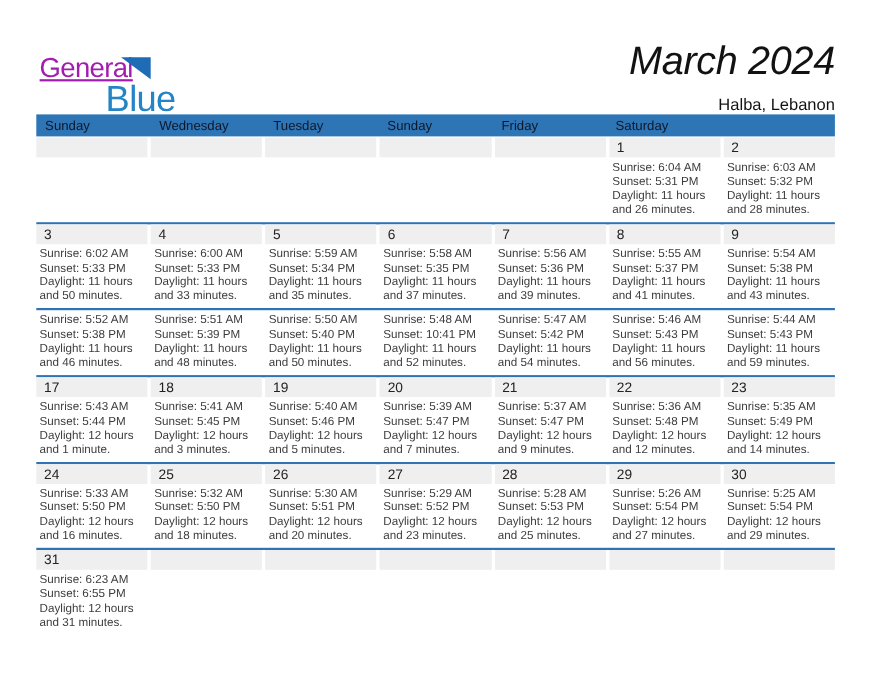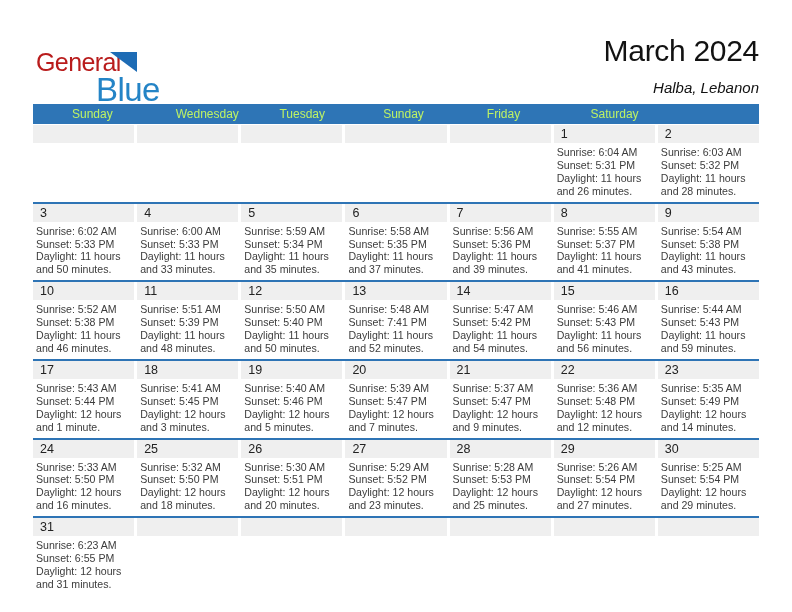--- a/index.html
+++ b/index.html
@@ -12,34 +12,34 @@
   html,body{margin:0;padding:0;}
   body{
     width:792px;height:612px;background:#ffffff;
     font-family:"Liberation Sans","DejaVu Sans",sans-serif;
     -webkit-font-smoothing:antialiased;
   }
   .page{position:relative;width:792px;height:612px;background:#fff;overflow:hidden;}
 
   
   .logo{position:absolute;left:36px;top:48px;width:110px;height:52px;}
-  .lg-general{position:absolute;left:0;top:0;font-size:25px;color:#b91c1c;letter-spacing:-0.6px;}
+  .lg-general{position:absolute;left:0;top:0;font-size:25px;color:#a21caf;letter-spacing:-0.6px;text-decoration:underline;}
   .lg-tri{position:absolute;left:74px;top:4px;width:0;height:0;
           border-top:20px solid var(--logo-tri);border-left:27px solid transparent;}
   .lg-blue{position:absolute;left:60px;top:23px;font-size:33px;color:var(--logo-blue);letter-spacing:-0.6px;}
 
   
   .title-block{position:absolute;right:33px;top:34px;text-align:right;}
-  .title{font-size:30px;color:#121212;letter-spacing:-0.3px;}
-  .subtitle{font-size:15px;color:#121212;margin-top:11px;font-style:italic;}
+  .title{font-size:36px;color:#121212;letter-spacing:-0.3px;font-style:italic;}
+  .subtitle{font-size:15px;color:#121212;margin-top:11px;}
 
   
   .calendar{position:absolute;left:33px;top:104px;width:726px;}
   .weekday-row{display:grid;grid-template-columns:repeat(7,1fr);background:var(--header-blue);height:20px;}
-  .wd-cell{color:#bef264;font-size:12px;line-height:20px;padding-left:8px;overflow:hidden;white-space:nowrap;margin-left:31px;}
+  .wd-cell{color:#0f172a;font-size:12px;line-height:20px;padding-left:8px;overflow:hidden;white-space:nowrap;}
 
   .week{border-top:2px solid var(--divider-blue);}
   .week.first{border-top:none;margin-top:1px;}
   .grid{display:grid;grid-template-columns:repeat(7,1fr);column-gap:3px;}
   .num-cell{background:var(--strip-gray);height:18px;font-size:12.5px;line-height:18px;
             padding-left:7px;color:#222;}
   .body{min-height:54px;}
   .body-cell{padding:3px 1px 4px 3px;font-size:10.6px;line-height:12.9px;color:#3c3c3c;}
   .line{white-space:nowrap;}
 </style>
@@ -148,29 +148,20 @@
             </div>
             <div class="body-cell">
               <div class="line">Sunrise: 5:54 AM</div>
               <div class="line">Sunset: 5:38 PM</div>
               <div class="line">Daylight: 11 hours</div>
               <div class="line">and 43 minutes.</div>
             </div>
           </div>
         </div>
         <div class="week">
-          <div class="grid strip">
-            <div class="num-cell">10</div>
-            <div class="num-cell">11</div>
-            <div class="num-cell">12</div>
-            <div class="num-cell">13</div>
-            <div class="num-cell">14</div>
-            <div class="num-cell">15</div>
-            <div class="num-cell">16</div>
-          </div>
           <div class="grid body">
             <div class="body-cell">
               <div class="line">Sunrise: 5:52 AM</div>
               <div class="line">Sunset: 5:38 PM</div>
               <div class="line">Daylight: 11 hours</div>
               <div class="line">and 46 minutes.</div>
             </div>
             <div class="body-cell">
               <div class="line">Sunrise: 5:51 AM</div>
               <div class="line">Sunset: 5:39 PM</div>
@@ -178,21 +169,21 @@
               <div class="line">and 48 minutes.</div>
             </div>
             <div class="body-cell">
               <div class="line">Sunrise: 5:50 AM</div>
               <div class="line">Sunset: 5:40 PM</div>
               <div class="line">Daylight: 11 hours</div>
               <div class="line">and 50 minutes.</div>
             </div>
             <div class="body-cell">
               <div class="line">Sunrise: 5:48 AM</div>
-              <div class="line">Sunset: 7:41 PM</div>
+              <div class="line">Sunset: 10:41 PM</div>
               <div class="line">Daylight: 11 hours</div>
               <div class="line">and 52 minutes.</div>
             </div>
             <div class="body-cell">
               <div class="line">Sunrise: 5:47 AM</div>
               <div class="line">Sunset: 5:42 PM</div>
               <div class="line">Daylight: 11 hours</div>
               <div class="line">and 54 minutes.</div>
             </div>
             <div class="body-cell">

